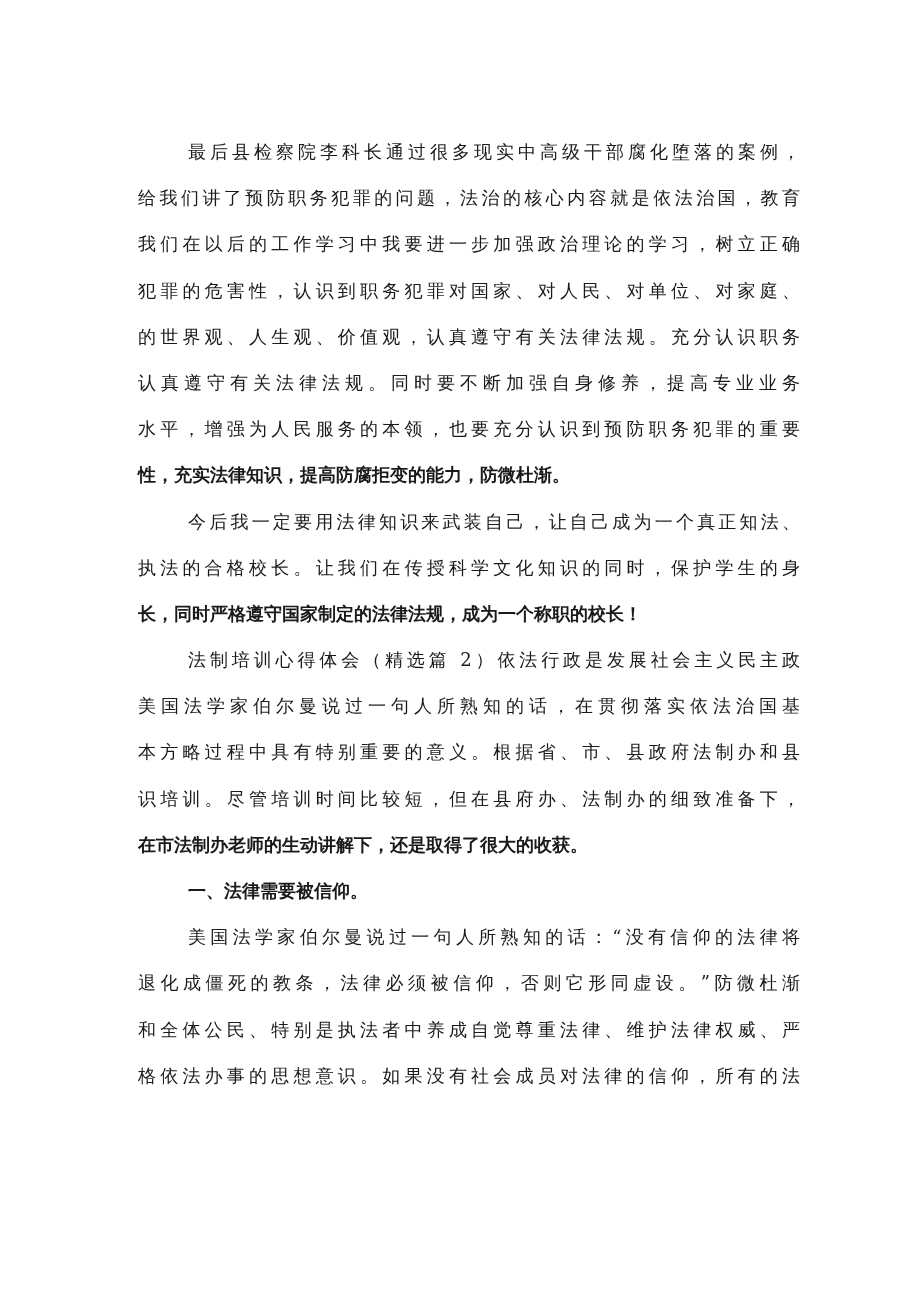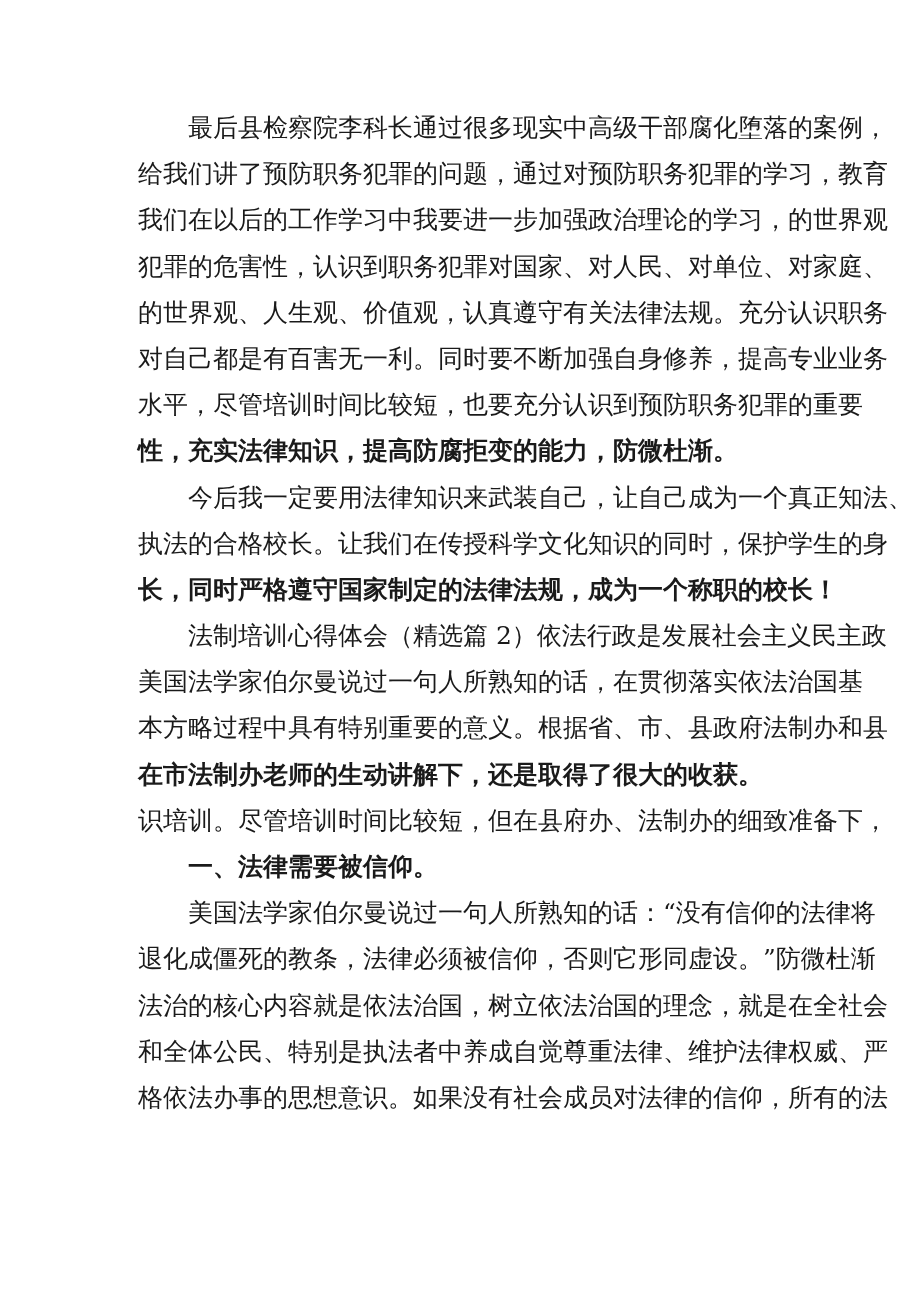--- a/index.html
+++ b/index.html
@@ -1,70 +1,69 @@
 <!DOCTYPE html>
 <html><head>
 <meta charset="utf-8">
 <style>
   html, body { margin: 0; padding: 0; background: #ffffff; }
   body { width: 920px; height: 1301px; position: relative; overflow: hidden; }
   .page {
     position: absolute;
     left: 138px;
-    top: 108px;
+    top: 132px;
     width: 662px;
     font-family: "DejaVu Serif", "Liberation Serif", serif;
-    font-size: 25px;
+    font-size: 18px;
     color: #1a1a1a;
   }
   .line {
     height: 46.2px;
     line-height: 40px;
     white-space: nowrap;
     text-align: justify;
     text-align-last: justify;
     letter-spacing: 0px;
   }
   .line.indent { padding-left: 50px; }
   .line.last { text-align-last: left; font-weight: bold; }
 </style>
 </head>
 <body>
 
 <div class="page">
 
   <div class="paragraph">
     <div class="line indent">最后县检察院李科长通过很多现实中高级干部腐化堕落的案例，</div>
-    <div class="line">给我们讲了预防职务犯罪的问题，通过对预防职务犯罪的学习，教育</div>
-    <div class="line">我们在以后的工作学习中我要进一步加强政治理论的学习，的世界观</div>
+    <div class="line">给我们讲了预防职务犯罪的问题，法治的核心内容就是依法治国，教育</div>
+    <div class="line">我们在以后的工作学习中我要进一步加强政治理论的学习，树立正确</div>
     <div class="line">犯罪的危害性，认识到职务犯罪对国家、对人民、对单位、对家庭、</div>
     <div class="line">的世界观、人生观、价值观，认真遵守有关法律法规。充分认识职务</div>
-    <div class="line">对自己都是有百害无一利。同时要不断加强自身修养，提高专业业务</div>
-    <div class="line">水平，尽管培训时间比较短，也要充分认识到预防职务犯罪的重要</div>
+    <div class="line">认真遵守有关法律法规。同时要不断加强自身修养，提高专业业务</div>
+    <div class="line">水平，增强为人民服务的本领，也要充分认识到预防职务犯罪的重要</div>
     <div class="line last">性，充实法律知识，提高防腐拒变的能力，防微杜渐。</div>
   </div>
 
   <div class="paragraph">
     <div class="line indent">今后我一定要用法律知识来武装自己，让自己成为一个真正知法、</div>
     <div class="line">执法的合格校长。让我们在传授科学文化知识的同时，保护学生的身</div>
     <div class="line last">长，同时严格遵守国家制定的法律法规，成为一个称职的校长！</div>
   </div>
 
   <div class="paragraph">
     <div class="line indent">法制培训心得体会（精选篇 2）依法行政是发展社会主义民主政</div>
     <div class="line">美国法学家伯尔曼说过一句人所熟知的话，在贯彻落实依法治国基</div>
     <div class="line">本方略过程中具有特别重要的意义。根据省、市、县政府法制办和县</div>
+    <div class="line">识培训。尽管培训时间比较短，但在县府办、法制办的细致准备下，</div>
     <div class="line last">在市法制办老师的生动讲解下，还是取得了很大的收获。</div>
-    <div class="line">识培训。尽管培训时间比较短，但在县府办、法制办的细致准备下，</div>
   </div>
 
   <div class="paragraph">
     <div class="line indent last">一、法律需要被信仰。</div>
   </div>
 
   <div class="paragraph">
     <div class="line indent">美国法学家伯尔曼说过一句人所熟知的话：“没有信仰的法律将</div>
     <div class="line">退化成僵死的教条，法律必须被信仰，否则它形同虚设。”防微杜渐</div>
-    <div class="line">法治的核心内容就是依法治国，树立依法治国的理念，就是在全社会</div>
     <div class="line">和全体公民、特别是执法者中养成自觉尊重法律、维护法律权威、严</div>
     <div class="line">格依法办事的思想意识。如果没有社会成员对法律的信仰，所有的法</div>
   </div>
 </div>
 
 </body></html>

